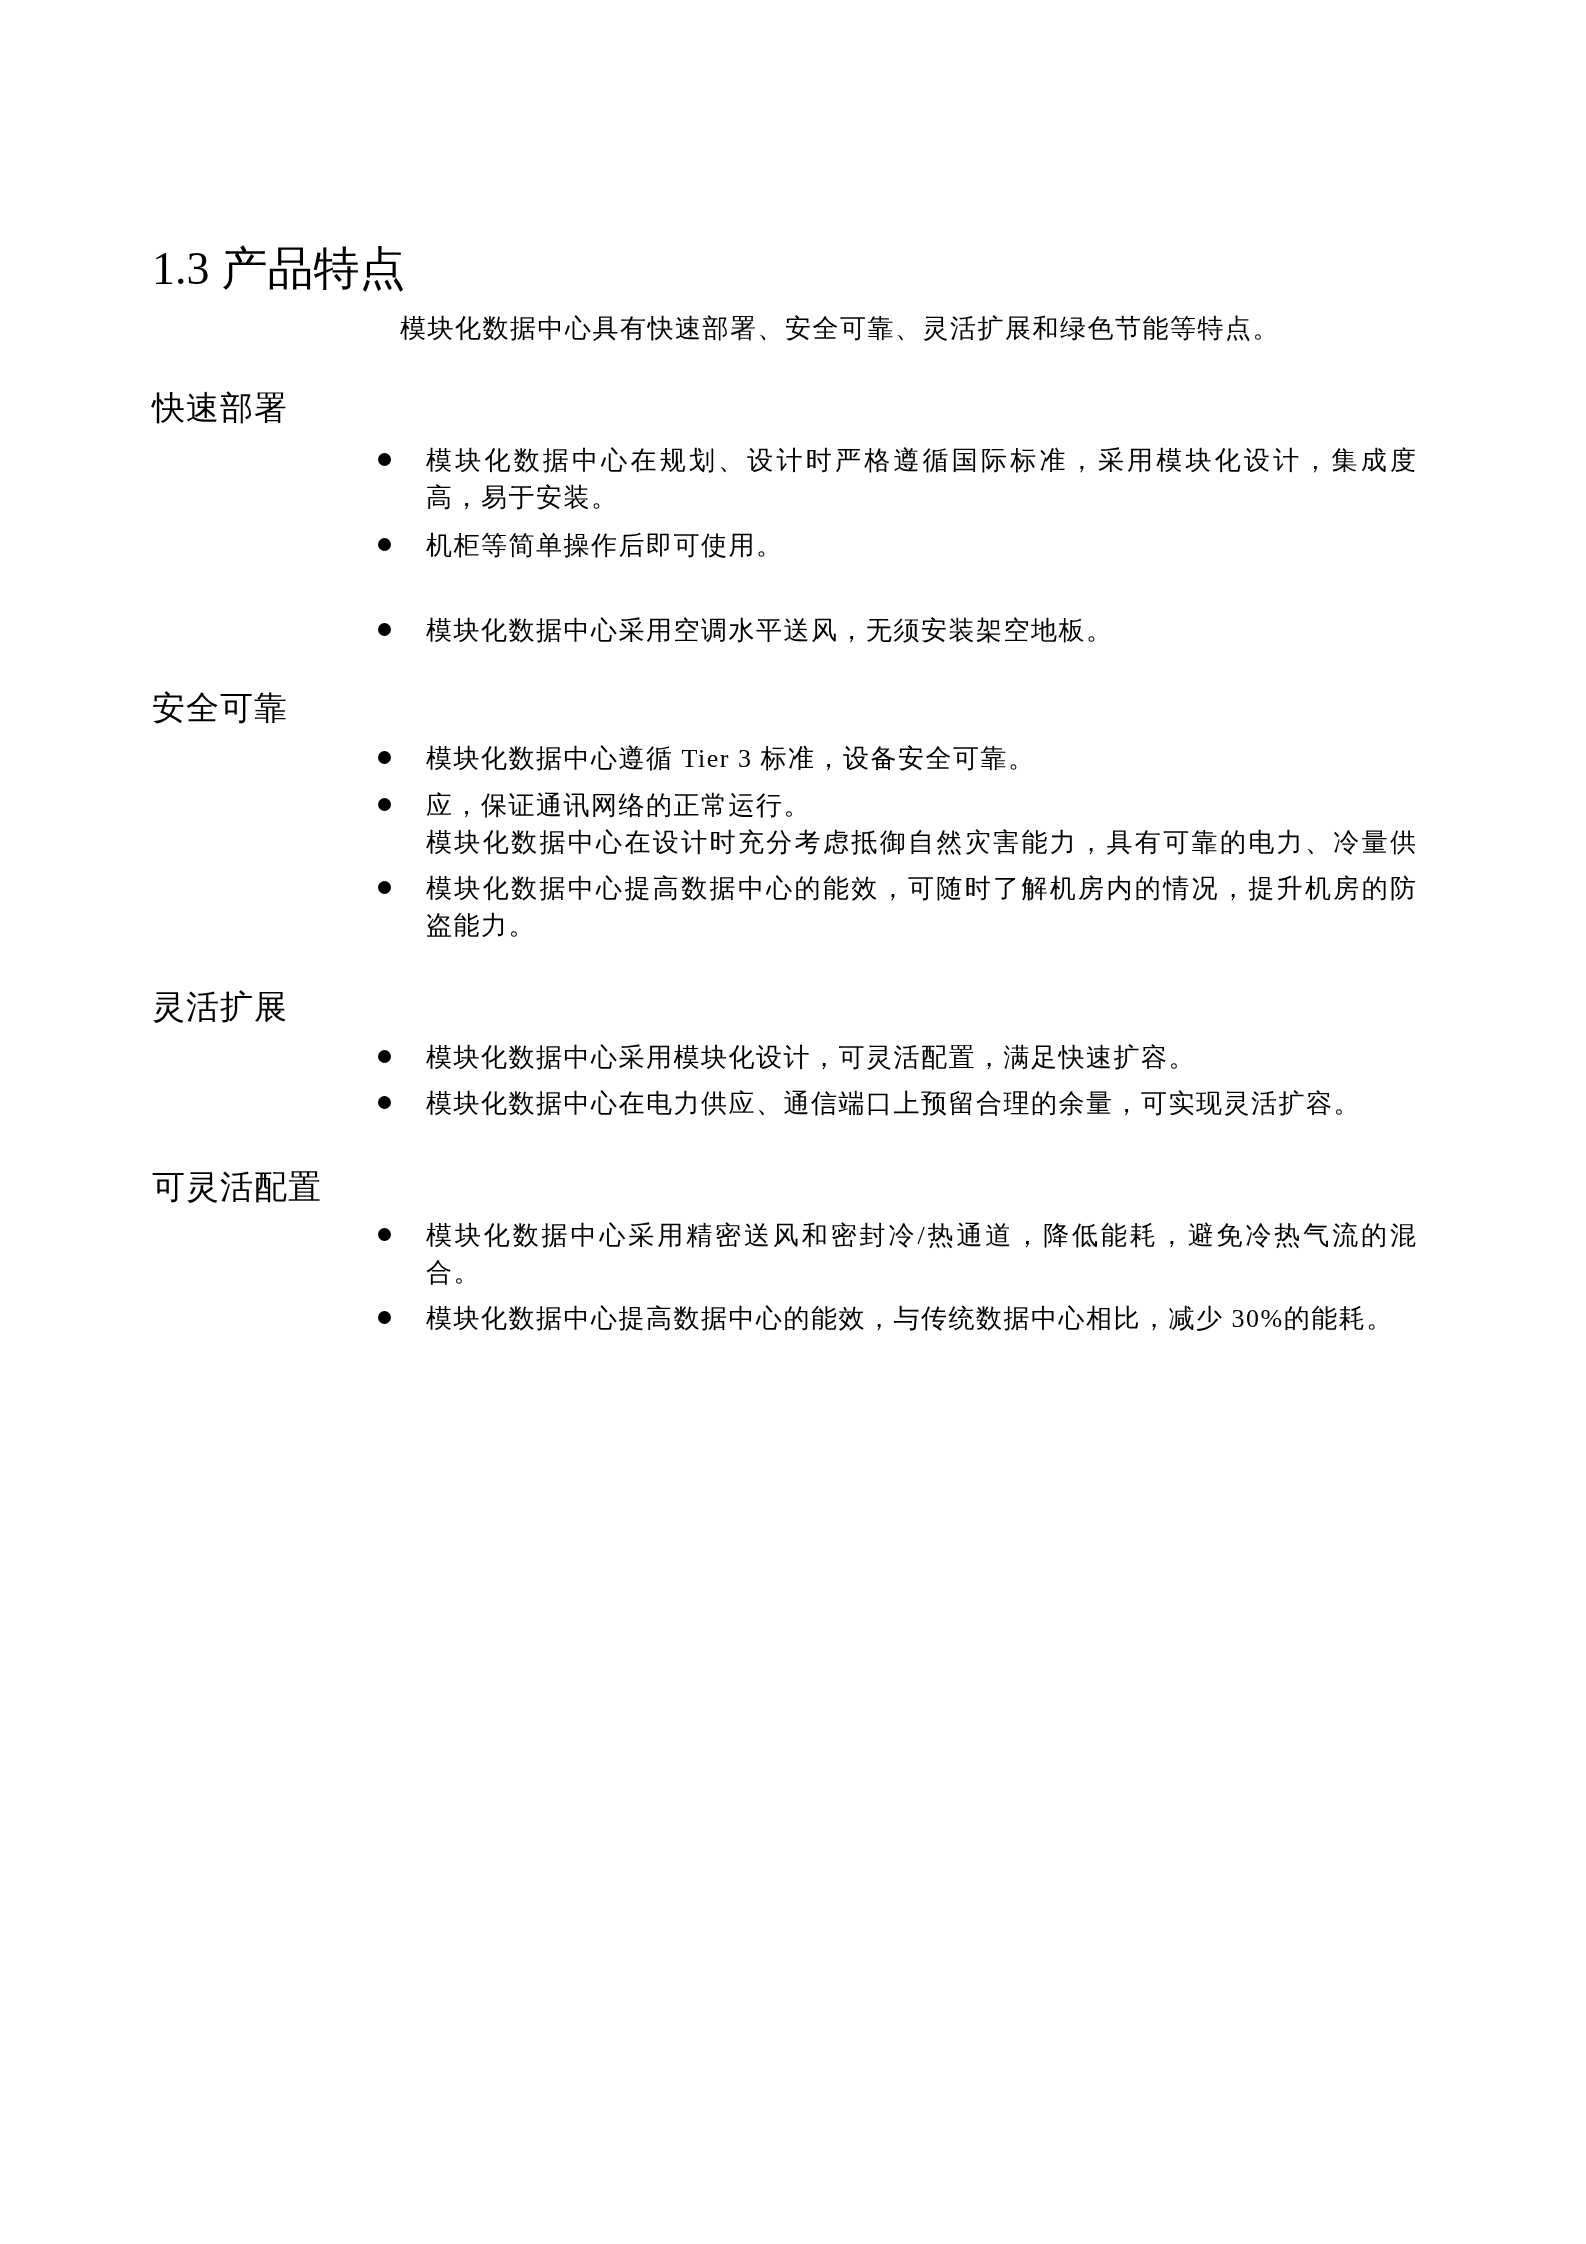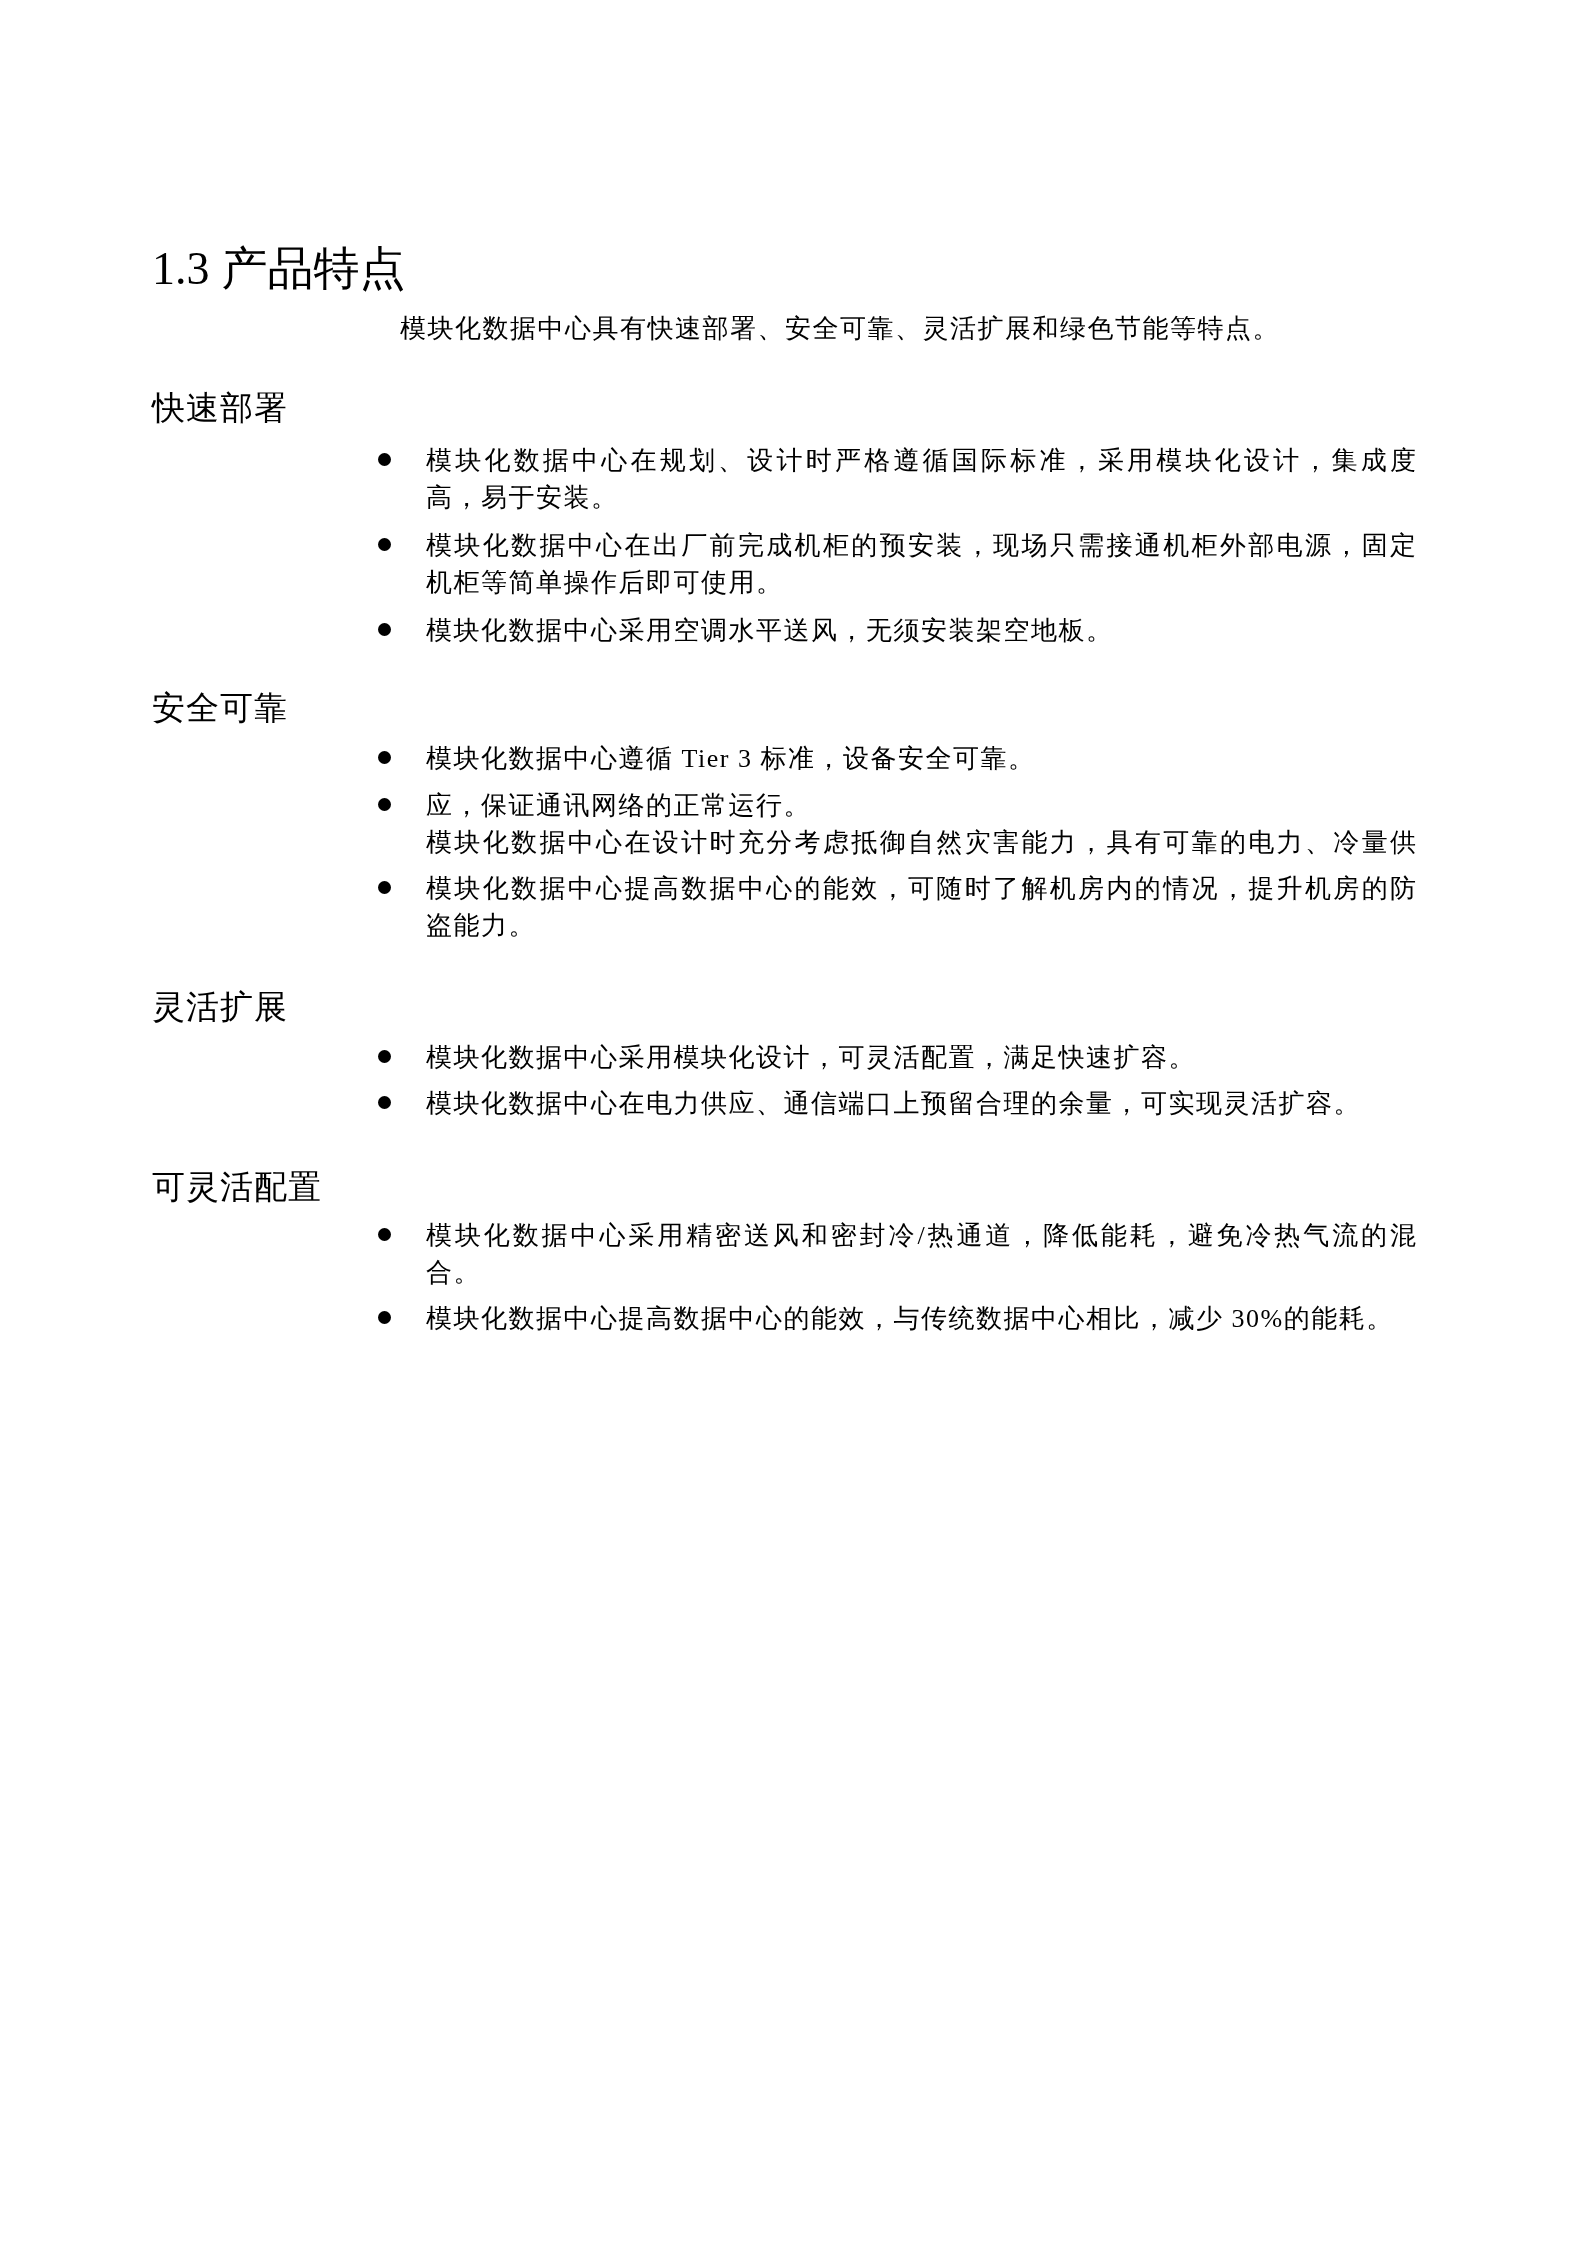--- a/index.html
+++ b/index.html
@@ -30,21 +30,20 @@
 <div class="abs bullet" style="top:442px">
   <span class="dot"></span>
   <div class="btext">
     <span class="line j">模块化数据中心在规划、设计时严格遵循国际标准，采用模块化设计，集成度</span>
     <span class="line">高，易于安装。</span>
   </div>
 </div>
 <div class="abs bullet" style="top:527px">
   <span class="dot"></span>
   <div class="btext">
-    <span class="line j">模块化数据中心在出厂前完成机柜的预安装，现场只需接通机柜外部电源，固定</span>
     <span class="line">机柜等简单操作后即可使用。</span>
   </div>
 </div>
 <div class="abs bullet" style="top:612px">
   <span class="dot"></span>
   <div class="btext">
     <span class="line">模块化数据中心采用空调水平送风，无须安装架空地板。</span>
   </div>
 </div>
 

